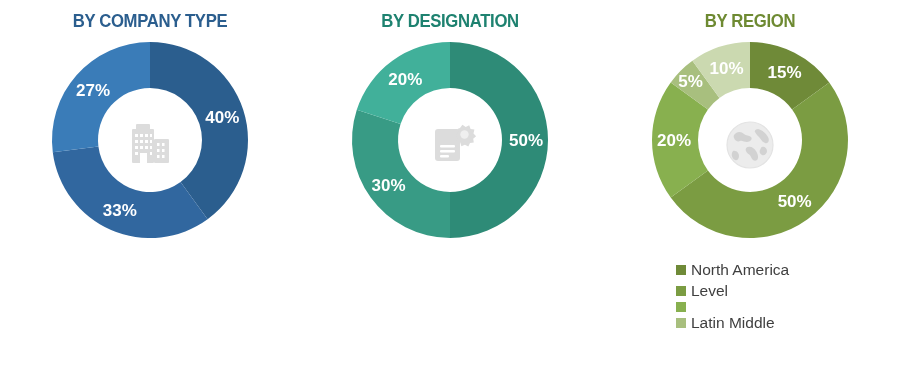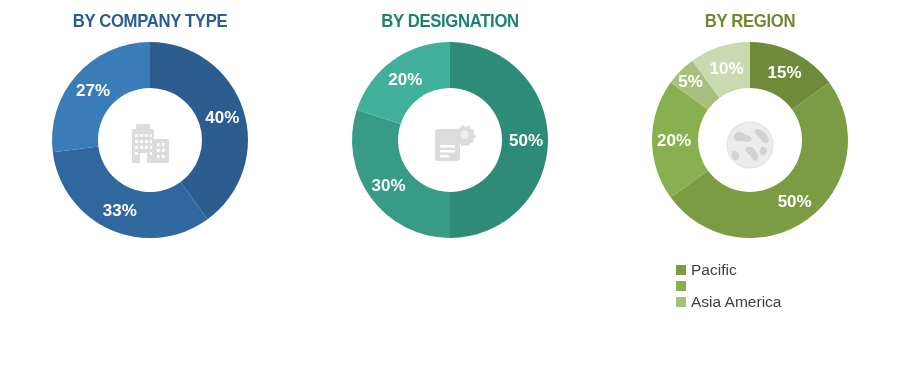--- a/index.html
+++ b/index.html
@@ -224,26 +224,30 @@
             <path d="M40 16c4 1 8 4 10 8s0 7-3 6-4-4-6-6-3-3-4-5 2-3 3-3z"></path>
             <path d="M17 38c2 0 4 2 4 5s-2 5-4 4-4-4-3-7 2-2 3-2z"></path>
             <path d="M44 34c2-1 5 1 5 4s-3 5-5 4-3-3-2-5 1-3 2-3z"></path>
           </g>
           <circle cx="32" cy="32" r="23" fill="none" stroke="#e3e3e3" stroke-width="1.2"></circle>
         </svg>
       </div>
     </div>
     <div class="legend col wide">
         <div class="legend-item">
+          <span class="legend-swatch" style="background: rgb(111, 138, 56);"></span>
+          <span class="legend-label">North America</span>
+        </div>
+        <div class="legend-item">
           <span class="legend-swatch" style="background: rgb(123, 156, 66);"></span>
-          <span class="legend-label">Pacific</span>
+          <span class="legend-label">Level</span>
         </div>
         <div class="legend-item">
           <span class="legend-swatch" style="background: rgb(136, 176, 79);"></span>
         </div>
         <div class="legend-item">
           <span class="legend-swatch" style="background: rgb(168, 191, 126);"></span>
-          <span class="legend-label">Asia America</span>
+          <span class="legend-label">Latin Middle</span>
         </div>
       </div>
   </div>
 
 </div>
 
 </body></html>

